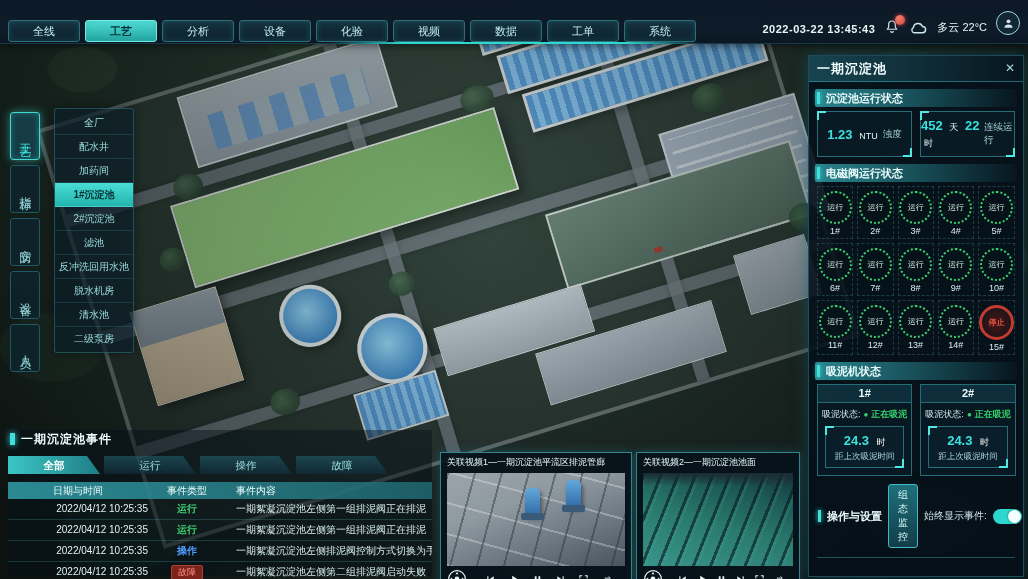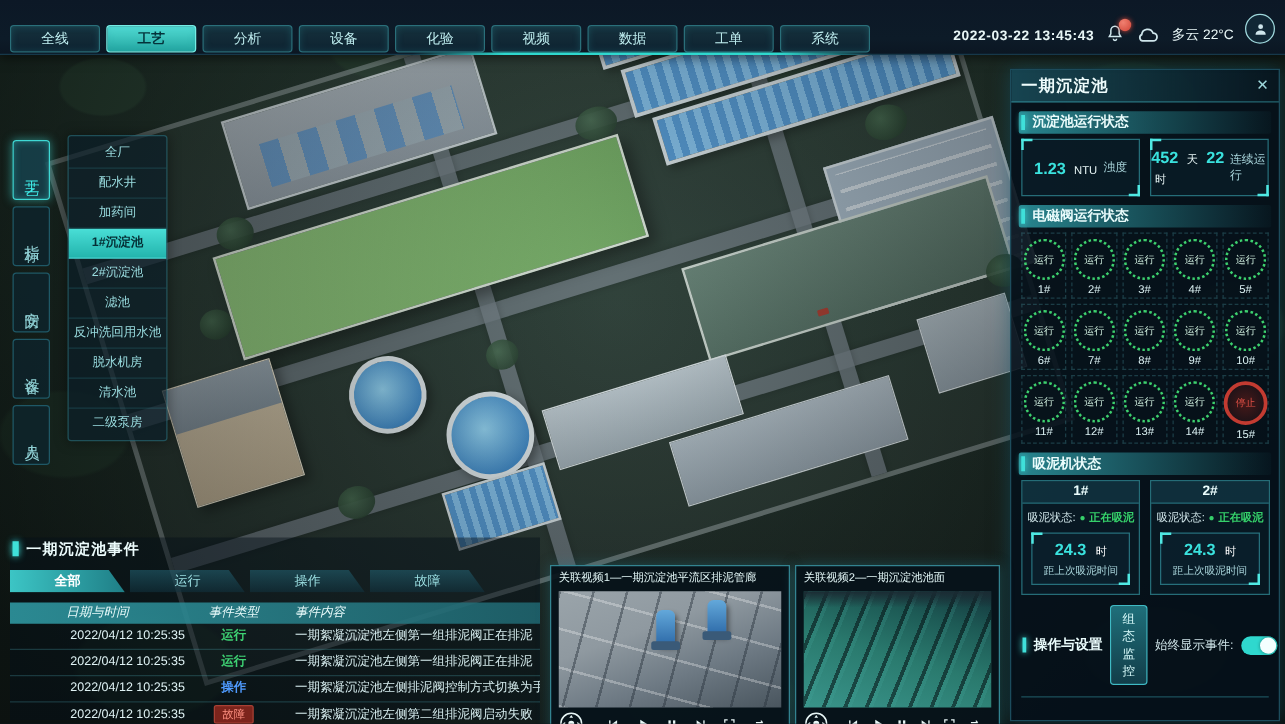--- a/index.html
+++ b/index.html
@@ -148,21 +148,21 @@
     justify-content:center;gap:2px;}
   .stat-line{font-size:13px;}
   .stat-line b{color:#3ae2de;font-weight:bold;}
   .stat-line .unit{font-size:9px;color:#e8f6f6;margin:0 3px;}
   .stat-label{font-size:9.5px;color:#a8d4da;}
   .valve-grid{display:grid;grid-template-columns:repeat(5,1fr);gap:4px;margin:2px 8px;}
   .valve-cell{border:1px dashed rgba(90,190,200,.25);padding:4px 0 2px;display:flex;
     flex-direction:column;align-items:center;gap:2px;cursor:pointer;}
   .ring{width:29px;height:29px;border-radius:50%;border:2px dotted #3dd06e;display:flex;
     align-items:center;justify-content:center;font-size:8px;color:#cfeede;letter-spacing:0;}
-  .ring.stop{border:3px solid #c23b31;color:#e05045;font-weight:normal;
+  .ring.stop{border:3px solid #c23b31;color:#e05045;font-weight:bold;
     background:radial-gradient(rgba(150,35,25,.45),rgba(80,15,10,.15));}
   .valve-id{font-size:9px;color:#d8eef0;}
   .machines{display:flex;gap:8px;margin:4px 8px;}
   .machine{flex:1;border:1px solid rgba(62,178,190,.55);background:rgba(14,44,56,.3);}
   .m-head{height:17px;line-height:17px;text-align:center;font-size:11px;font-weight:bold;
     color:#eafcfc;border-bottom:1px solid rgba(62,178,190,.45);background:rgba(30,90,105,.35);}
   .m-status{font-size:9px;color:#cfe4e8;padding:5px 4px 3px;display:flex;align-items:center;
     justify-content:center;gap:3px;white-space:nowrap;}
   .m-dot{color:#35d06a;font-size:8px;}
   .m-run{color:#35d06a;font-weight:bold;}
@@ -193,21 +193,21 @@
     box-shadow:0 0 6px #3fe0da;}
   .ev-tabs{display:flex;margin-top:8px;}
   .ev-tab{width:92px;height:18px;line-height:18px;text-align:center;font-size:10.5px;
     color:#9adde0;cursor:pointer;margin-right:4px;
     background:linear-gradient(rgba(34,96,112,.6),rgba(16,48,60,.6));
     clip-path:polygon(0 0,calc(100% - 13px) 0,100% 100%,0 100%);}
   .ev-tab.active{background:linear-gradient(90deg,#3cc5c5,#1f7e86);color:#fff;font-weight:bold;}
   .ev-head{display:grid;grid-template-columns:140px 78px 1fr;height:17px;line-height:17px;
     margin-top:8px;font-size:10px;color:#eafcfc;
     background:linear-gradient(90deg,rgba(49,158,168,.85),rgba(32,104,114,.85));}
-  .ev-head span{text-align:center;font-style:italic;}
+  .ev-head span{text-align:center;}
   .ev-head span:last-child{text-align:left;padding-left:10px;}
   .ev-row{display:grid;grid-template-columns:140px 78px 1fr;height:20px;line-height:20px;
     font-size:10px;color:#d6ecee;border-bottom:1px solid rgba(80,180,190,.25);}
   .ev-time{text-align:right;color:#dff2f4;}
   .ev-type{text-align:center;}
   .ev-text{padding-left:10px;white-space:nowrap;overflow:hidden;}
   .t-run{color:#3ed173;font-weight:bold;}
   .t-op{color:#4f9bff;font-weight:bold;}
   .t-fault{display:inline-block;padding:0 6px;height:13px;line-height:13px;background:#7c241c;
     border:1px solid #a84034;border-radius:2px;color:#ff9182;font-size:9px;vertical-align:middle;}

